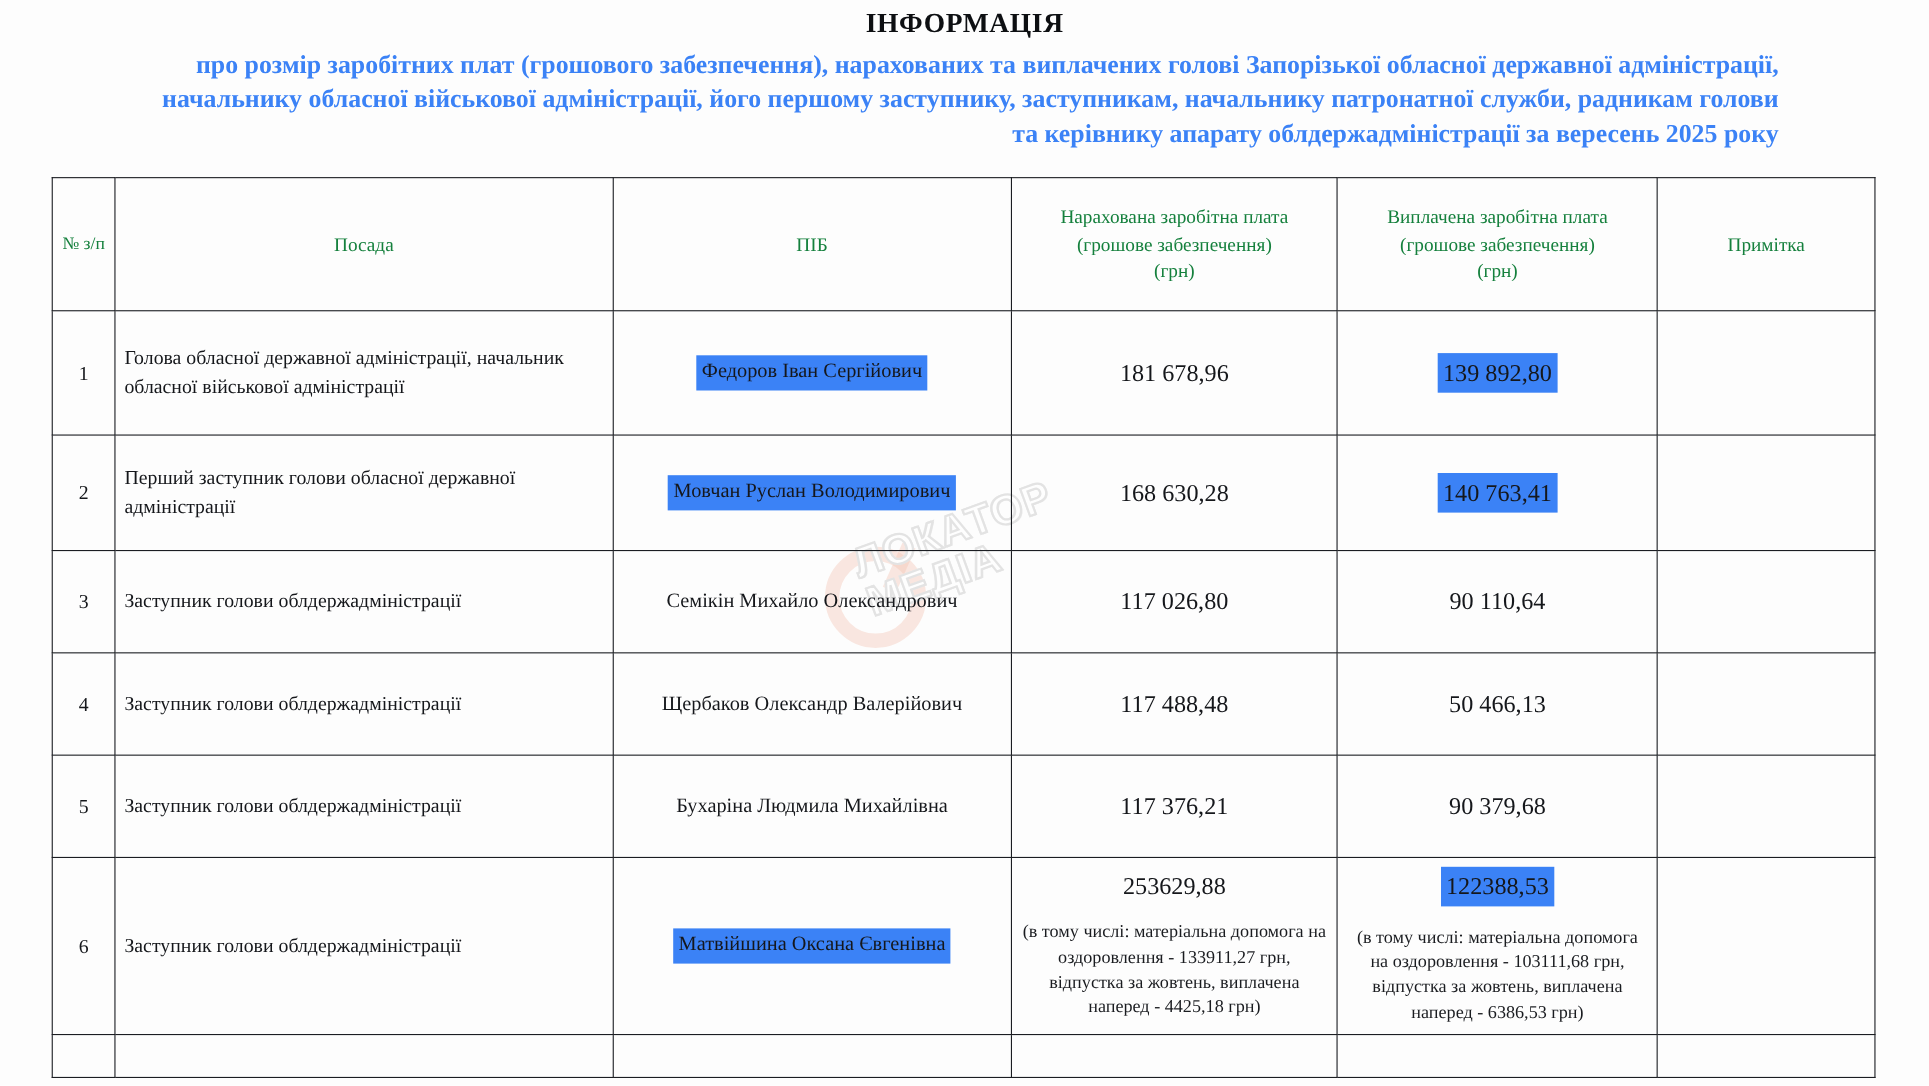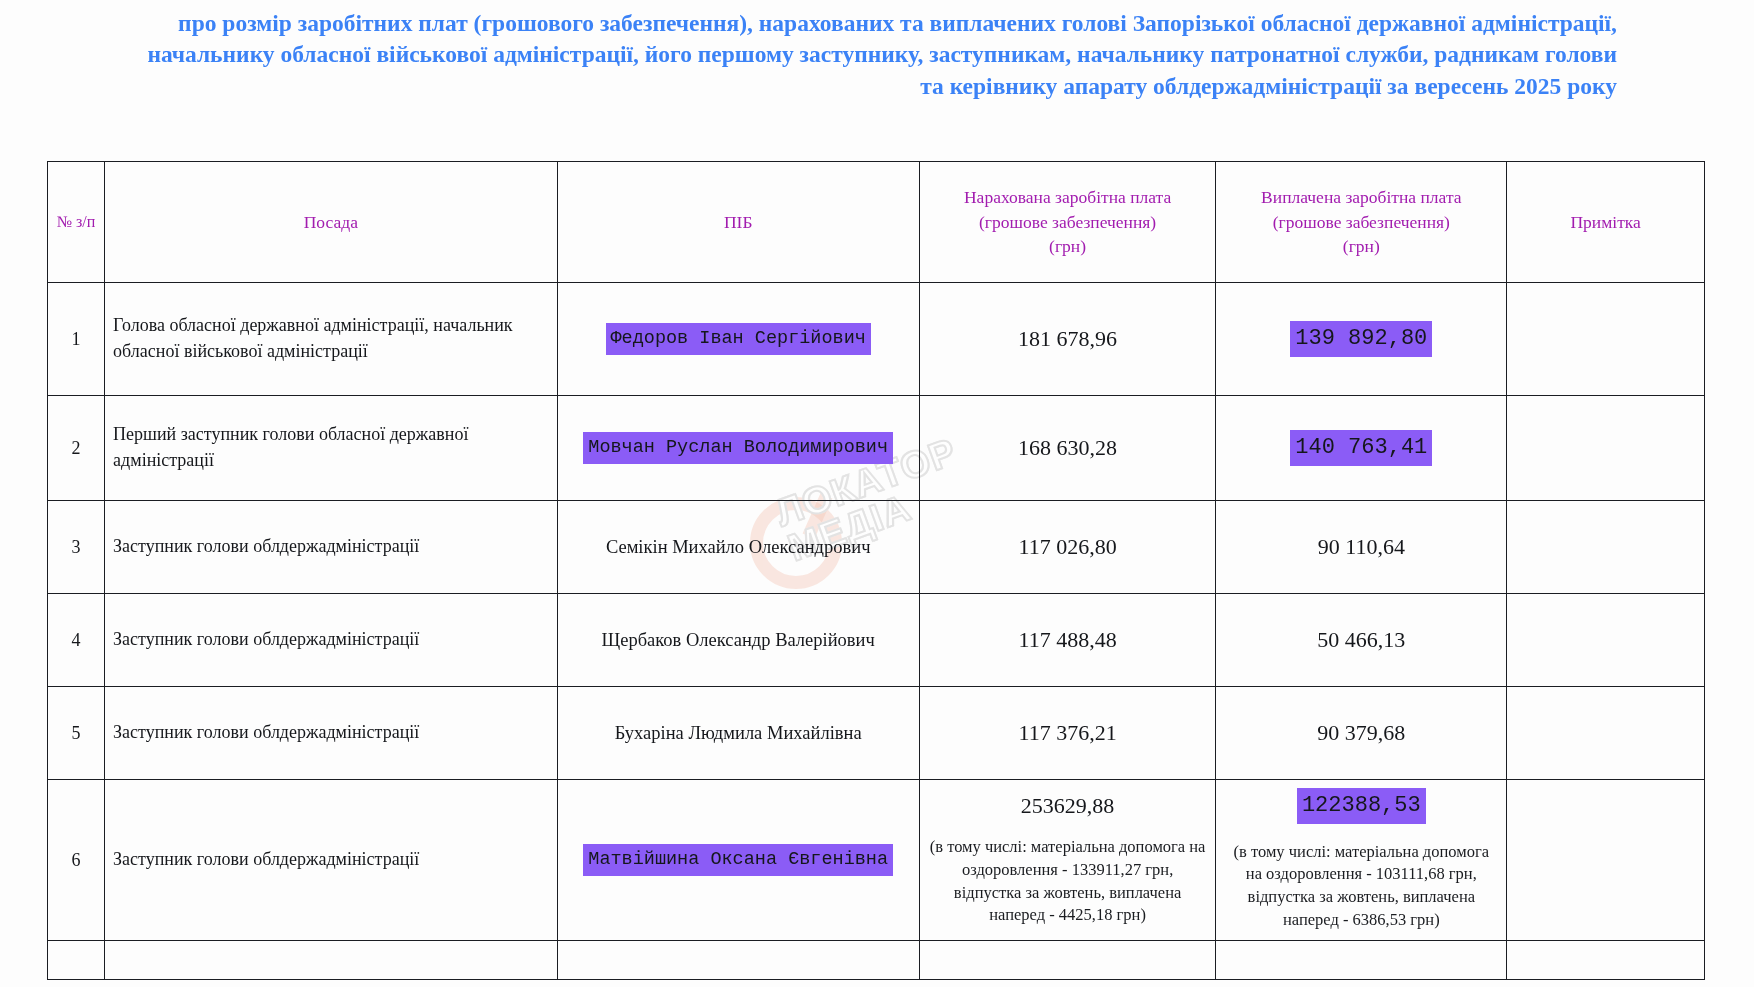--- a/index.html
+++ b/index.html
@@ -118,61 +118,61 @@
   col.c-accr  { width: 270px; }
   col.c-paid  { width: 265px; }
   col.c-note  { width: 180px; }
 
   thead th {
     height: 112px;
     text-align: center;
     font-weight: normal;
     font-size: 17.5px;
     line-height: 1.42;
-    color: #a21caf;
+    color: #15803d;
   }
   thead th.h-num { font-size: 16px; }
 
   tbody td { font-size: 18.5px; color: #15171b; }
   td.cell-num   { text-align: center; font-size: 18px; }
   td.cell-post  { text-align: left; line-height: 1.42; font-size: 18px; padding-left: 12px; }
   td.cell-name  { text-align: center; font-size: 18.5px; }
   td.cell-money { text-align: center; font-size: 19px; }
   td.cell-note  { text-align: center; }
 
   tr.r1 td { height: 104px; }
   tr.r2 td { height: 96px; }
   tr.r3 td, tr.r4 td, tr.r5 td { height: 84px; }
   tr.r6 td { height: 152px; vertical-align: middle; }
   tr.r7 td { height: 30px; }
 
   .hl {
-    background: #8b5cf6;
+    background: #3b82f6;
     padding: 4px 5px;
     display: inline-block;
     line-height: 1.25;
-    font-family: Liberation Mono, monospace;
   }
   .money-detail {
     font-size: 16.5px;
     line-height: 1.38;
     display: block;
     margin-top: 17px;
     color: #1a1c20;
   }
   .money-main {
     display: block;
     font-size: 22px;
   }
 </style>
 </head>
 <body>
 
 <div class="page">
 
+  <div class="doc-title">ІНФОРМАЦІЯ</div>
 
   <div class="doc-subtitle">про розмір заробітних плат (грошового забезпечення), нарахованих та виплачених голові Запорізької обласної державної адміністрації, начальнику обласної військової адміністрації, його першому заступнику, заступникам, начальнику патронатної служби, радникам голови та керівнику апарату облдержадміністрації за вересень 2025 року</div>
 
   <div class="watermark">
     <div class="wm-mark"></div>
     <div class="wm-text">
       <div>ЛОКАТОР</div>
       <div>МЕДІА</div>
     </div>
   </div>

